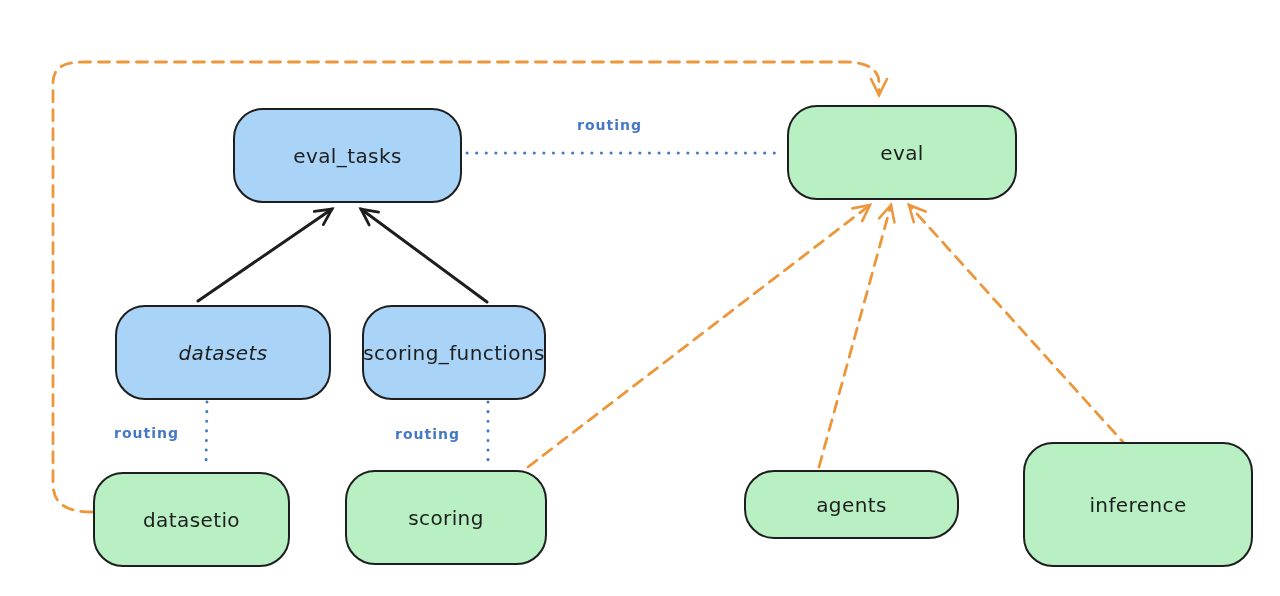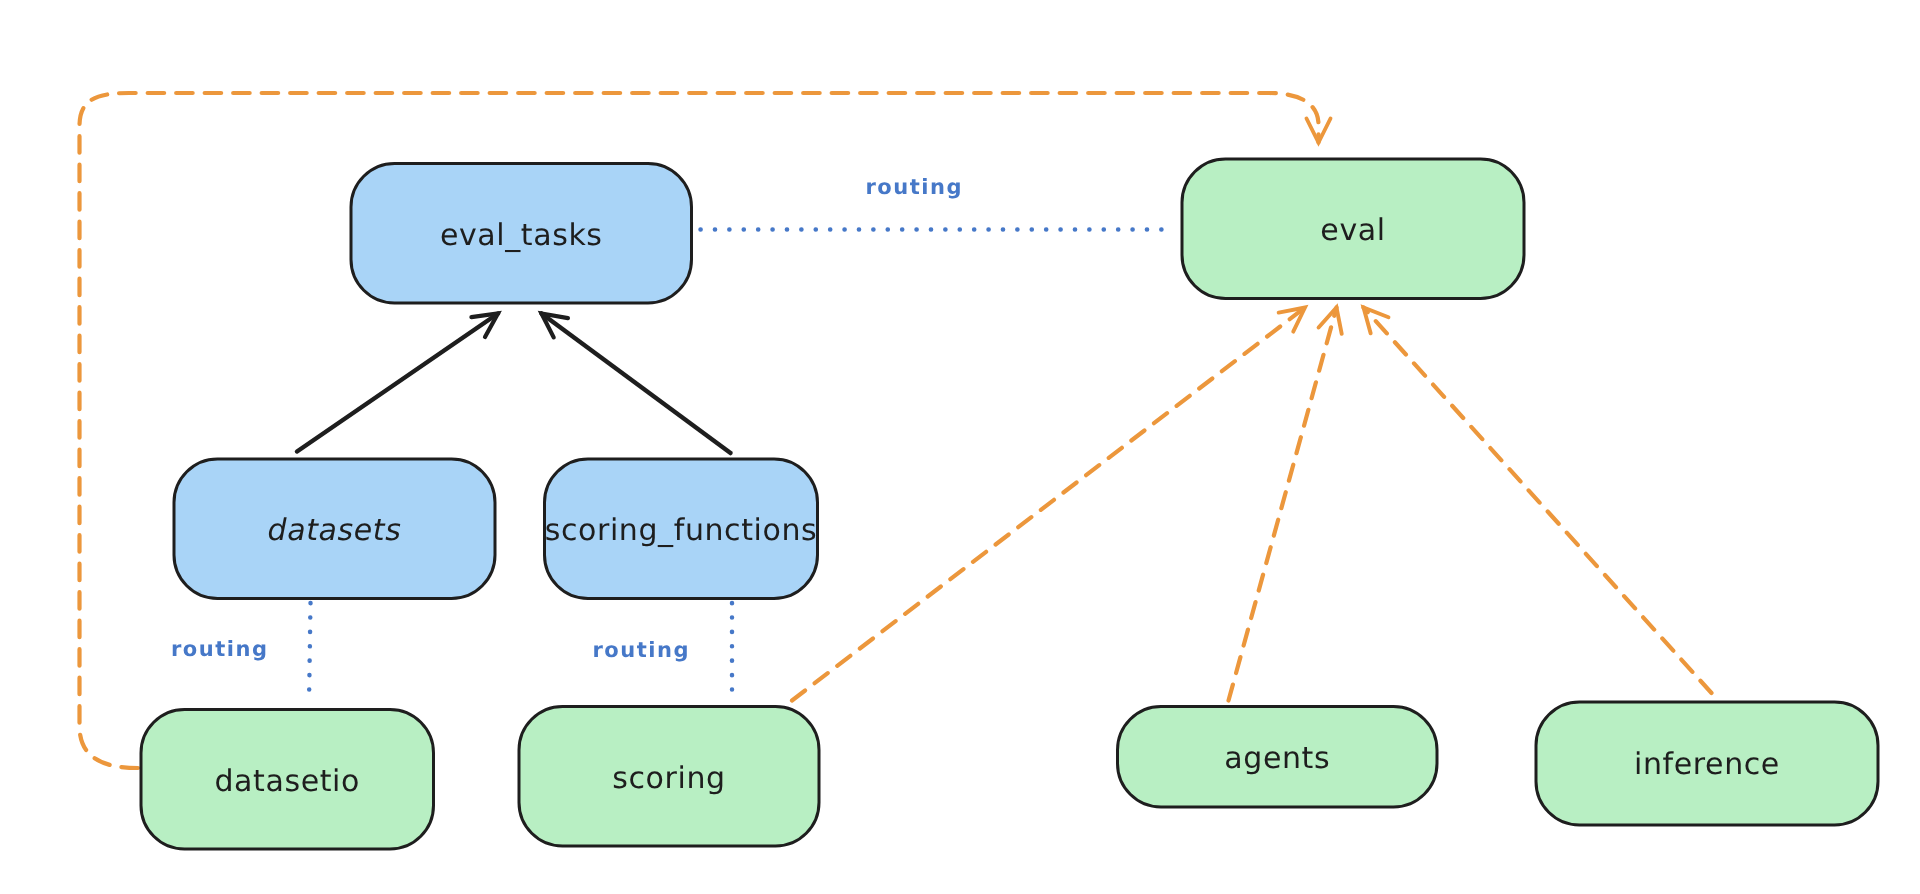--- a/index.html
+++ b/index.html
@@ -116,21 +116,21 @@
   </div>
 
   <div class="node green" style="left:93px;top:472px;width:197px;height:95px;">
     <span>datasetio</span>
   </div>
 
   <div class="node green" style="left:708px;top:470px;width:215px;height:69px;margin-left:36px;">
     <span>agents</span>
   </div>
 
-  <div class="node green" style="left:1023px;top:467px;width:230px;height:84px;">
+  <div class="node green" style="left:1023px;top:442px;width:230px;height:125px;">
     <span>inference</span>
   </div>
 
   <div class="routing-label" style="left:577px;top:117px;">routing</div>
   <div class="routing-label" style="left:114px;top:425px;">routing</div>
   <div class="routing-label" style="left:395px;top:426px;">routing</div>
 
 </div>
 
 </body></html>

